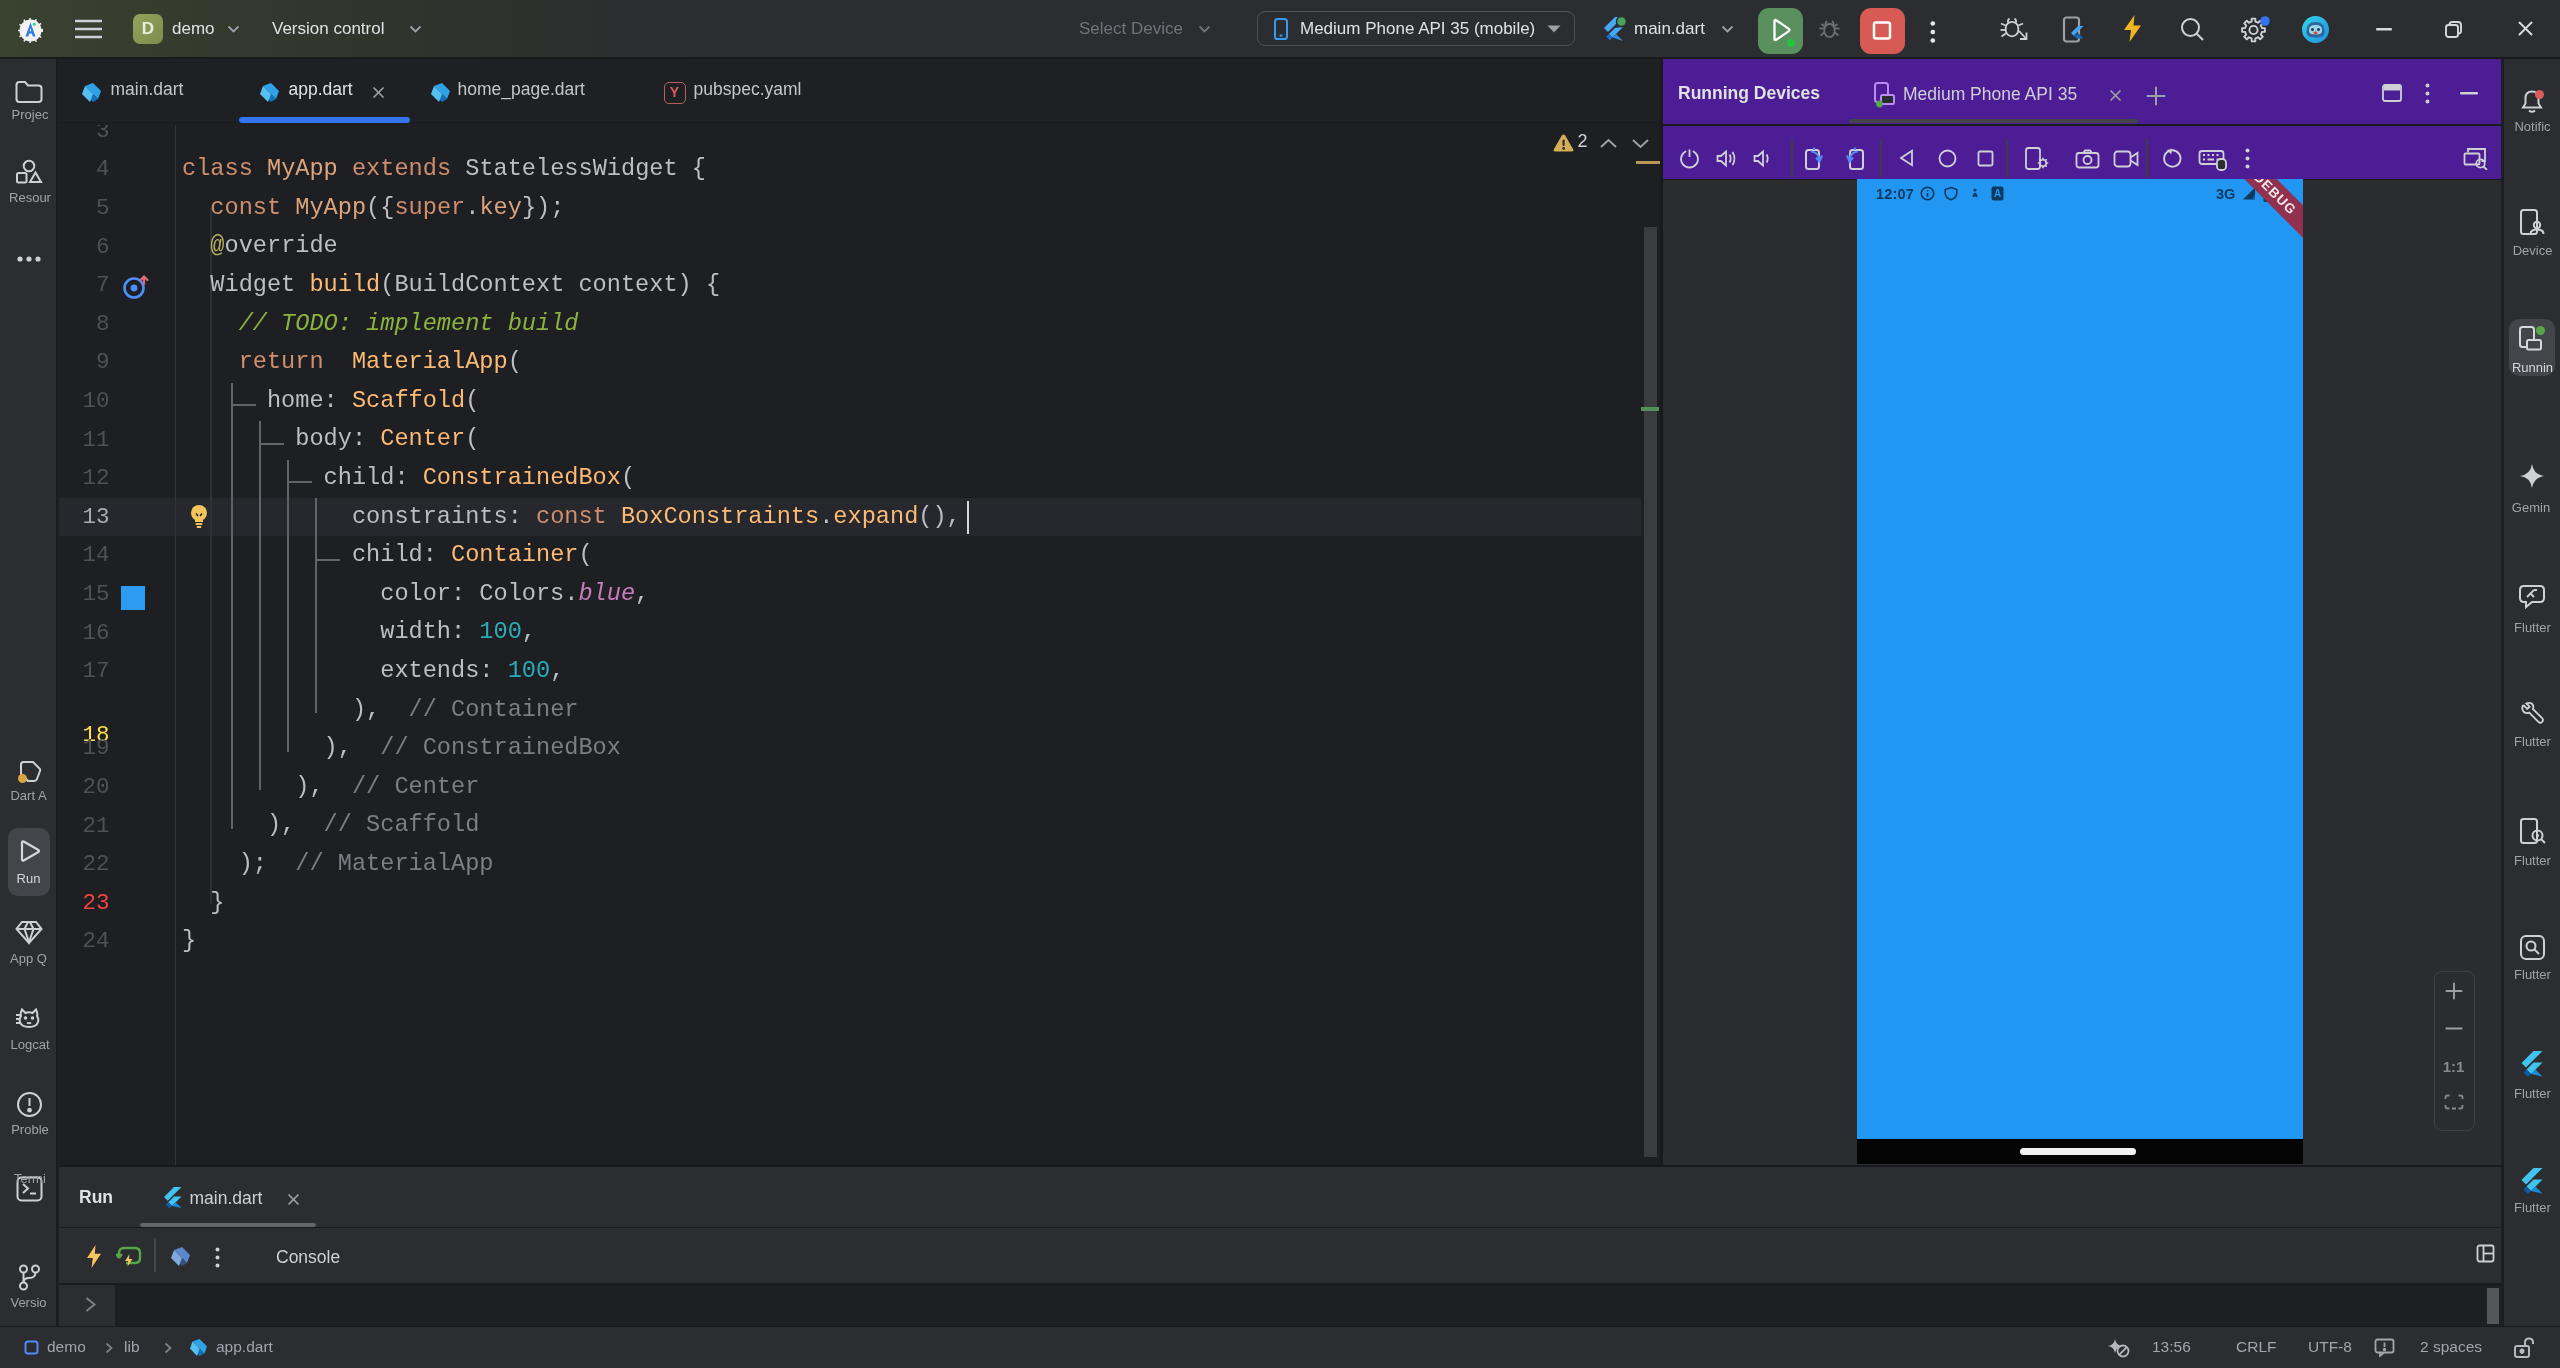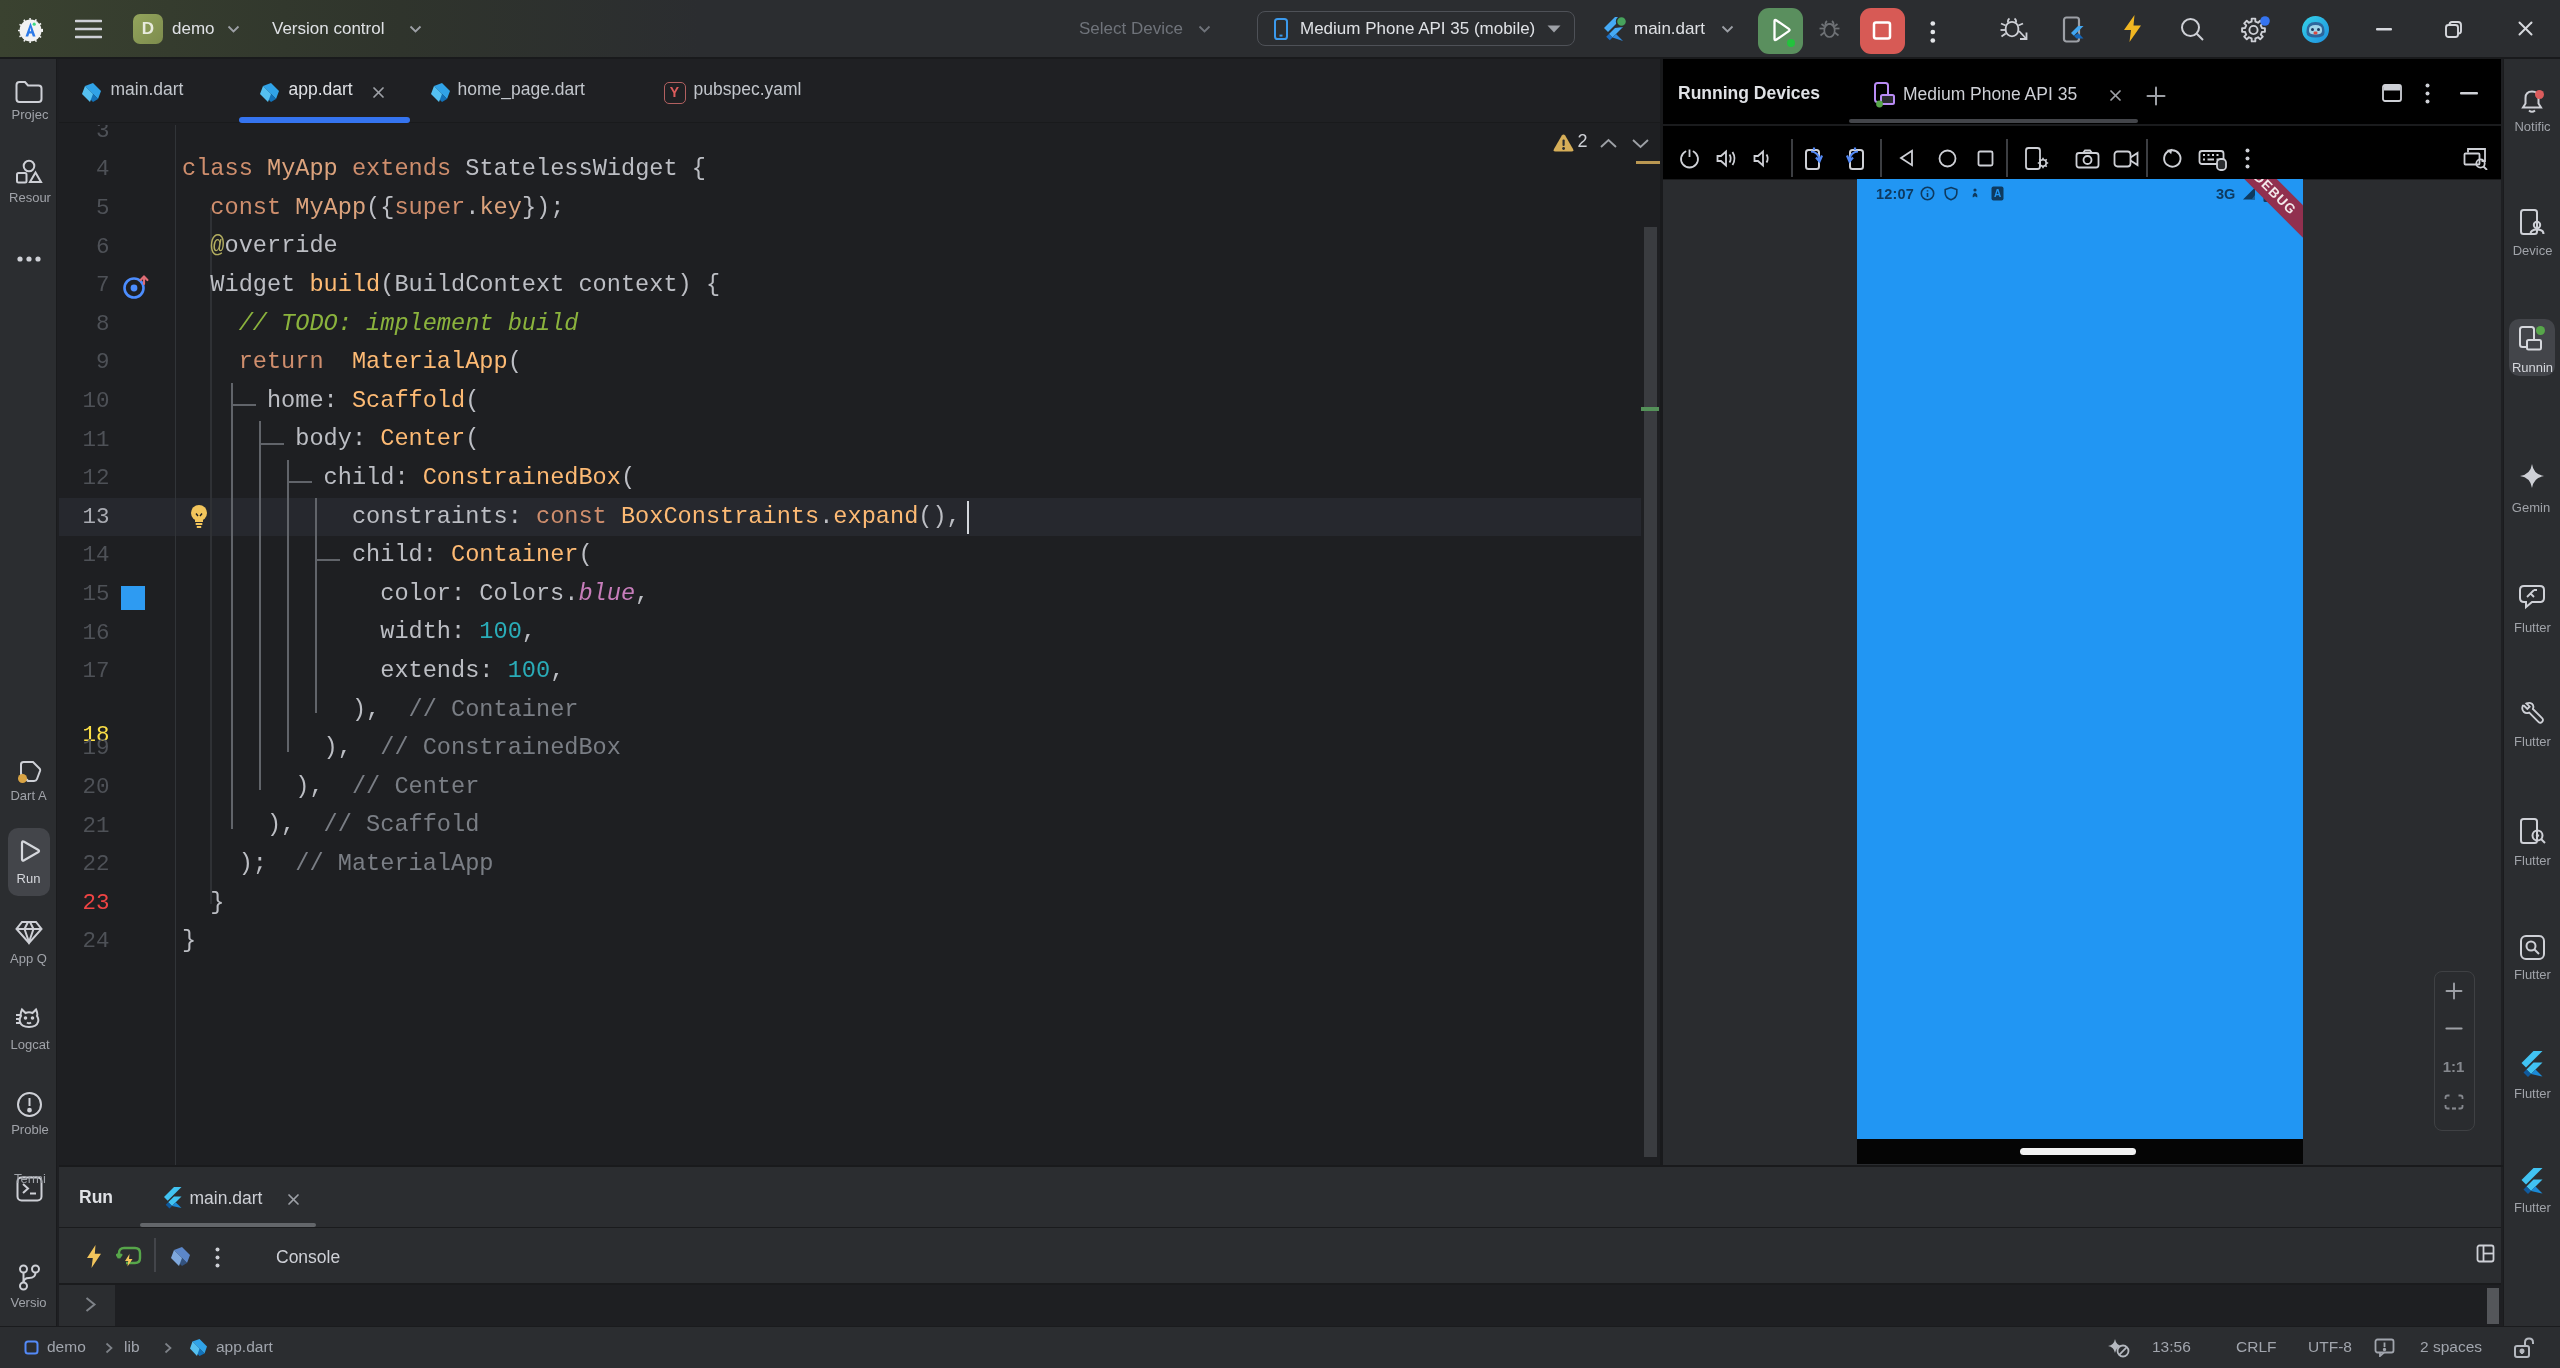--- a/index.html
+++ b/index.html
@@ -359,21 +359,21 @@
   <svg class="abs" style="left:1572px;top:13px" width="19" height="11" viewBox="0 0 19 11" fill="none" stroke="#9DA0A6" stroke-width="1.9">
       <path d="M2 2 L9.5 9 L17 2"></path>
     </svg>
 
   <div class="abs" style="left:1577.5px;top:36px;width:30px;height:3.5px;background:#BA9752;"></div>
   <div class="abs" style="left:1585.5px;top:102.5px;width:13px;height:930px;background:#3A3C40;"></div>
   <div class="abs" style="left:1582.5px;top:282.5px;width:18px;height:4px;background:#549159;"></div>
 </div>
 
 <div class="abs" style="left:1659.5px;top:59px;width:3.5px;height:1107px;background:#191A1C;"></div>
-<div class="abs" id="rpanel" style="left:1663px;top:59px;width:838px;height:1107px;background:#000000;overflow:hidden;">
+<div class="abs" id="rpanel" style="left:1663px;top:59px;width:838px;height:1107px;background:#4c1d95;overflow:hidden;">
   
   <div class="abs" style="left:15px;top:24px;font-size:17.5px;font-weight:bold;color:#DFE1E5;">Running Devices</div>
   <svg class="abs" style="left:209px;top:22px" width="25" height="27" viewBox="0 0 25 27">
     <rect x="3" y="2" width="13" height="19" rx="2.5" fill="none" stroke="#B98BF5" stroke-width="2"></rect>
     <rect x="9" y="14" width="13" height="9" rx="1.5" fill="#2A2C2F" stroke="#B98BF5" stroke-width="2"></rect>
     <circle cx="7.5" cy="23" r="3.4" fill="#57A64A"></circle>
   </svg>
   <div class="abs" style="left:240px;top:25px;font-size:17.5px;color:#CED0D6;">Medium Phone API 35</div>
   <svg class="abs" style="left:446px;top:30px" width="13" height="13" viewBox="0 0 13 13" stroke="#9DA0A6" stroke-width="1.7" stroke-linecap="round">
       <line x1="2" y1="2" x2="11" y2="11"></line>

